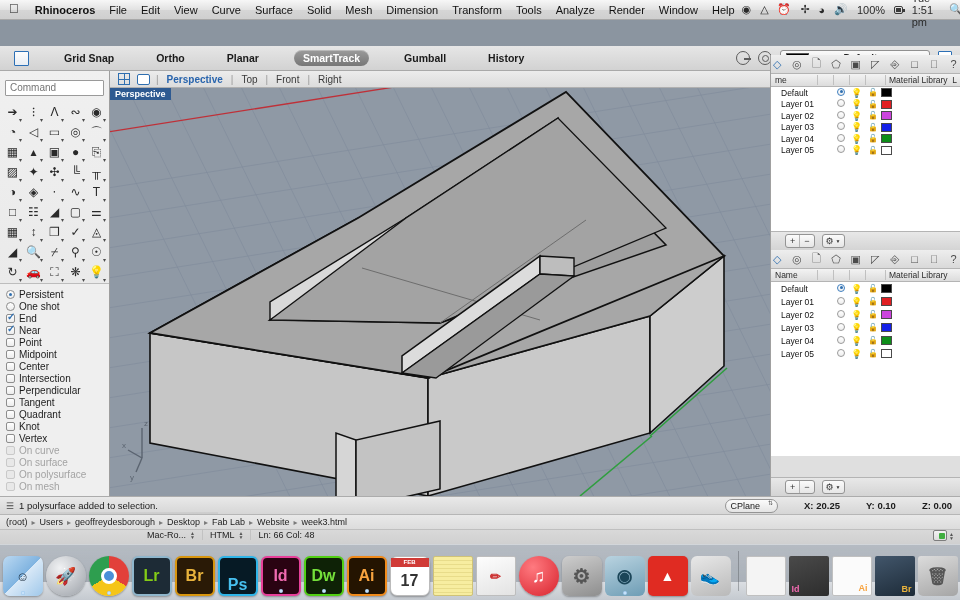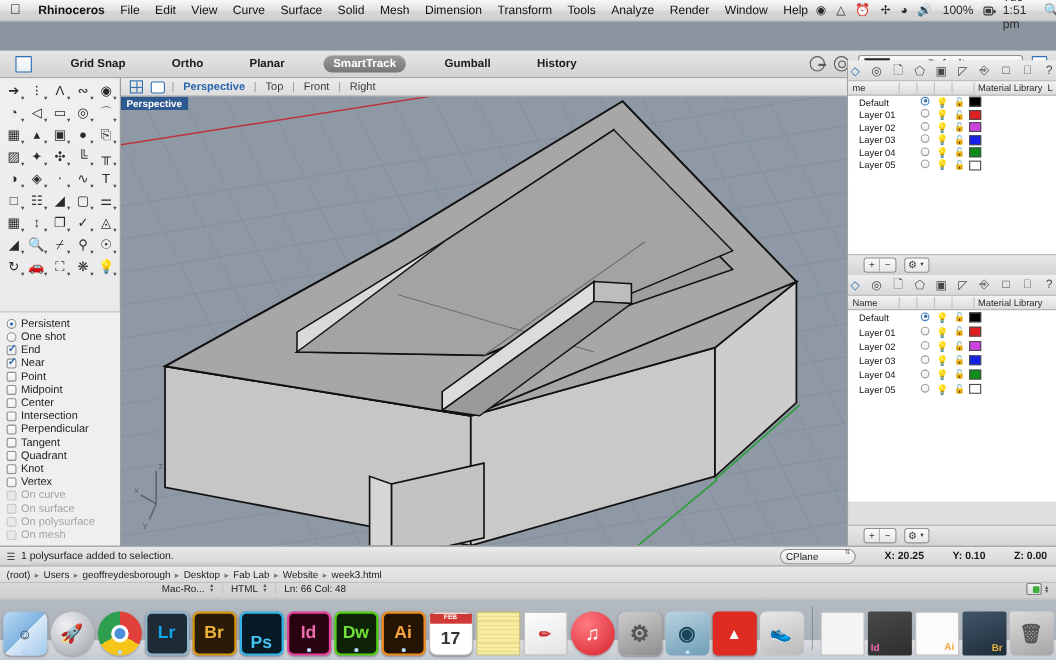--- a/index.html
+++ b/index.html
@@ -182,21 +182,21 @@
   
   .statusbar {
     position: absolute; left: 0; right: 0; bottom: 86px; height: 18px;
     background: linear-gradient(to bottom,#e9e9e9,#d6d6d6); border-top: 1px solid #acacac;
     display: flex; align-items: center; font-size: 9.5px; color: #1a1a1a;
   }
   .sb-hamb { padding: 0 5px 0 6px; font-size: 9px; color: #444; }
   .sb-coord { margin-left: auto; display: flex; align-items: center; gap: 0; padding-right: 8px; font-weight: bold;}
   .cplane-pop { display: flex; align-items: flex-start; border: 1px solid #949494; border-radius: 8px;
     background: linear-gradient(to bottom,#fbfbfb,#e4e4e4); font-size: 9px; padding: 0 4px; line-height: 12px;
-    font-weight: normal; gap: 24px; }
+    font-weight: normal; gap: 8px; }
   .cplane-pop .updn { font-size: 6px; color:#555; line-height: 1;}
   .sb-coord .cv { margin-left: 26px; }
 
   
   .editorwin {
     position: absolute; left: 0; right: 0; bottom: 56px; height: 30px;
     background: linear-gradient(to bottom,#e2e2e2,#d0d0d0);
     border-top: 1px solid #b6b6b6; overflow: hidden;
   }
   .breadcrumb { display: flex; align-items: center; height: 15px; font-size: 9px; color: #222;
@@ -303,20 +303,23 @@
     <span class="tab-lbl active">Perspective</span>
     <span class="tab-sep">|</span>
     <span class="tab-lbl">Top</span>
     <span class="tab-sep">|</span>
     <span class="tab-lbl">Front</span>
     <span class="tab-sep">|</span>
     <span class="tab-lbl">Right</span>
   </div>
 
   <div class="leftpanel">
+    <div class="cmdwrap">
+      <input class="cmdinput" placeholder="Command" style="">
+    </div>
 
     <div class="toolgrid">
       <div class="tool">
           <span class="g">➔</span>
         </div>
       <div class="tool">
           <span class="g">⁝</span>
         </div>
       <div class="tool">
           <span class="g">Λ</span>
@@ -860,21 +863,21 @@
       <span class="dock-dot"></span>
     </div>
     <div class="di" style="background:radial-gradient(circle at 35% 30%,#f0f1f3,#9ba0a7);border-radius:50%;color:#fff;font-size:17px;">
       <span>🚀</span>
     </div>
     <div class="di" style="background:conic-gradient(#e2403a 0deg 120deg,#f5c518 120deg 240deg,#2e9e4f 240deg 360deg);border-radius:50%;">
       <span style="width:16px;height:16px;border-radius:50%;background:#4a90d9;border:3px solid #fff;display:block;"></span>
       <span class="dock-dot"></span>
     </div>
 
-    <div class="di adobe" style="background:#1d2b36;border-color:#8fb6cc;color:#0ea5e9;">
+    <div class="di adobe" style="background:#1d2b36;border-color:#8fb6cc;color:#84cc16;">
         <span>Lr</span>
       </div>
     <div class="di adobe" style="background:#2a1a06;border-color:#d8960f;color:#e9b33c;">
         <span>Br</span>
       </div>
     <div class="di adobe" style="background:#061a25;border-color:#2fb5e8;color:#47c0ef;align-items:flex-end;">
         <span>Ps</span>
       </div>
     <div class="di adobe" style="background:#2a0312;border-color:#e8409a;color:#f06ab0;">
       <span>Id</span>

